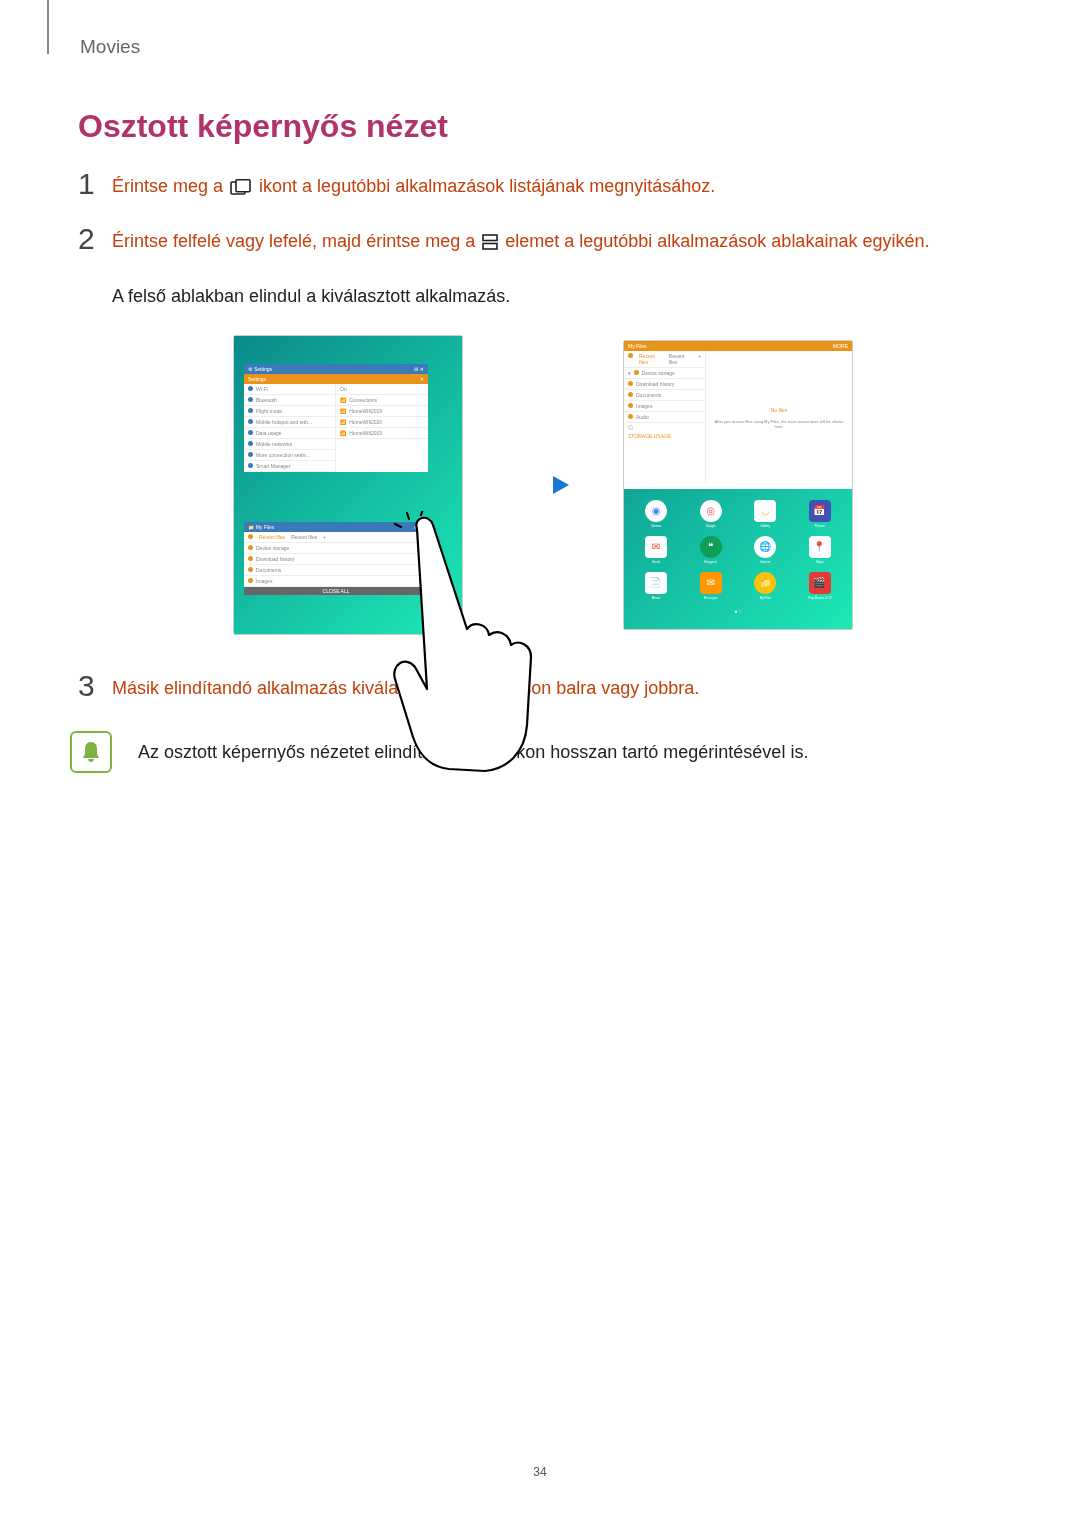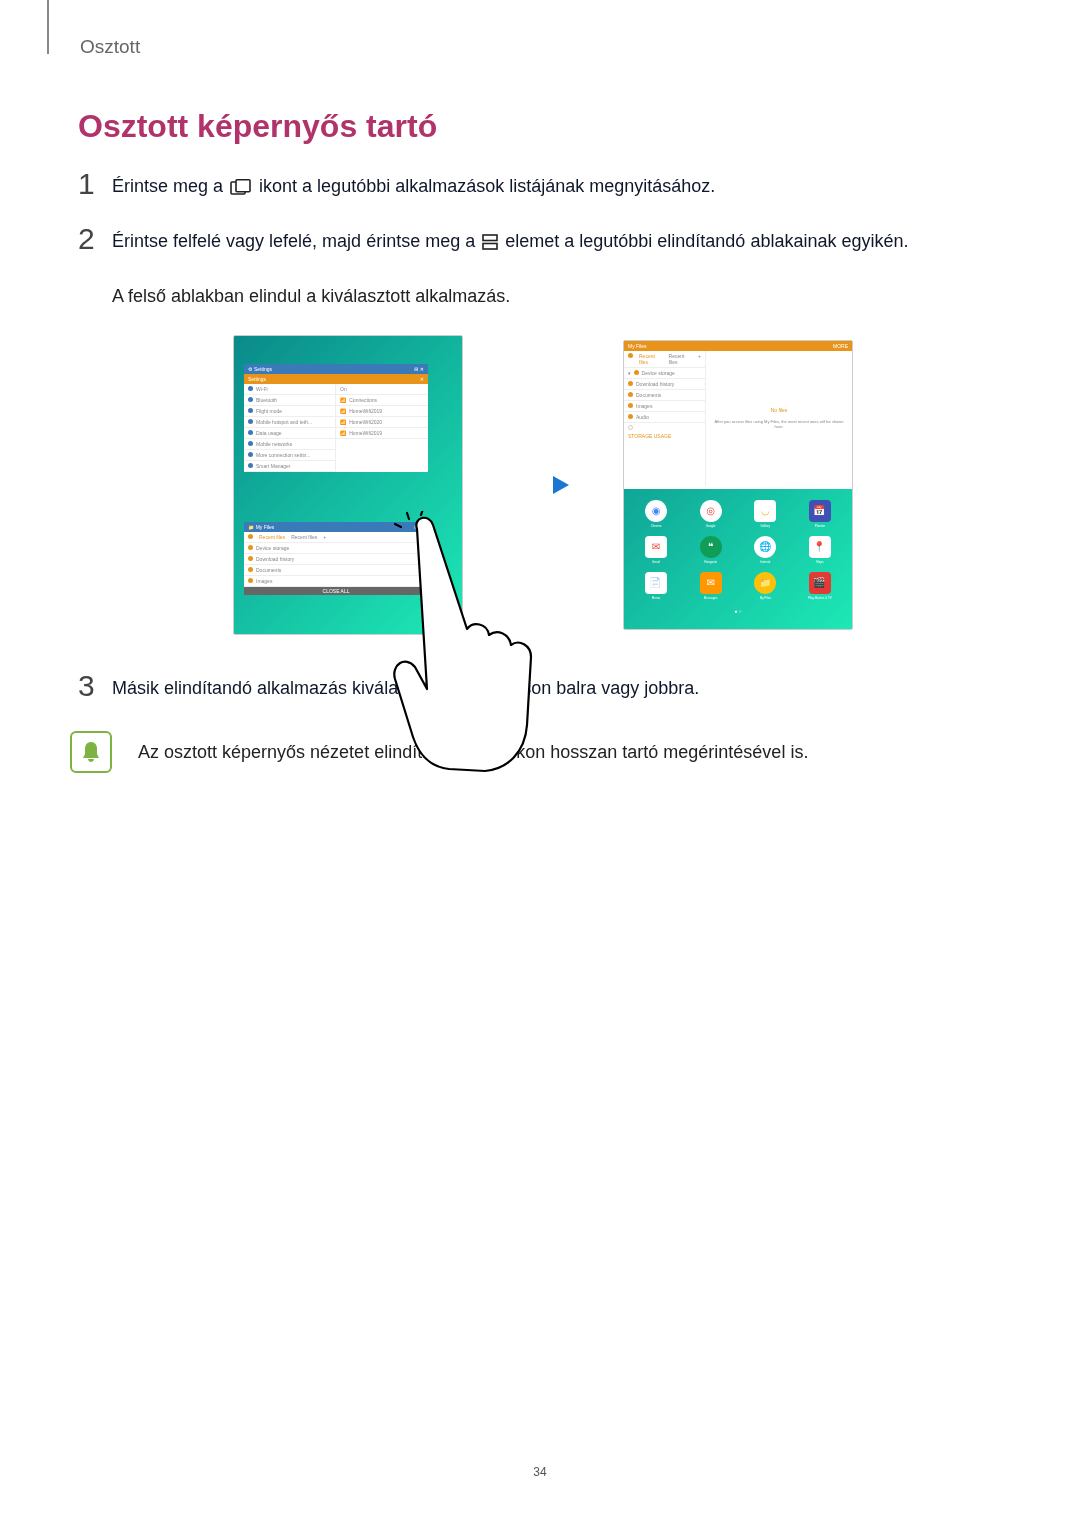--- a/index.html
+++ b/index.html
@@ -46,21 +46,21 @@
     font-size: 30px;
     font-weight: 300;
     color: #444;
     width: 34px;
     flex-shrink: 0;
     line-height: 1;
     margin-top: -4px;
   }
   .step-text {
     font-size: 18px;
-    color: #0f172a;
+    color: #c2410c;
     line-height: 1.55;
   }
   .inline-icon {
     display: inline-block;
     vertical-align: -3px;
     margin: 0 2px;
   }
   .sub-text {
     font-size: 18px;
     color: #222;
@@ -231,24 +231,24 @@
     font-size: 12px;
     color: #555;
   }
   .panel-tab-row { display:flex; gap:6px; font-size:5px; padding:2px 4px; color:#888; border-bottom:1px solid #eee;}
   .panel-storage { font-size:5px; color:#e8941a; padding:1px 4px;}
 </style>
 </head>
 <body>
 
 <div class="tab-marker"></div>
-<div class="header-label">Osztott</div>
+<div class="header-label">Movies</div>
 
 <div class="content">
-  <h2 class="section-title">Osztott képernyős tartó</h2>
+  <h2 class="section-title">Osztott képernyős nézet</h2>
 
   <div class="step">
     <div class="step-num">1</div>
     <div class="step-text">
       <span>Érintse meg a </span>
       <span class="inline-icon">
         <svg width="22" height="16" viewBox="0 0 22 16">
           <rect x="1" y="3" width="14" height="12" rx="1" fill="none" stroke="#222" stroke-width="1.6"></rect>
           <rect x="6" y="0.8" width="14" height="12" rx="1" fill="#fff" stroke="#222" stroke-width="1.6"></rect>
         </svg>
@@ -260,21 +260,21 @@
   <div class="step">
     <div class="step-num">2</div>
     <div class="step-text">
       <span>Érintse felfelé vagy lefelé, majd érintse meg a </span>
       <span class="inline-icon">
         <svg width="16" height="16" viewBox="0 0 16 16">
           <rect x="1" y="1" width="14" height="5.5" fill="none" stroke="#222" stroke-width="1.6"></rect>
           <rect x="1" y="9.5" width="14" height="5.5" fill="none" stroke="#222" stroke-width="1.6"></rect>
         </svg>
       </span>
-      <span> elemet a legutóbbi elindítandó ablakainak egyikén.</span>
+      <span> elemet a legutóbbi alkalmazások ablakainak egyikén.</span>
     </div>
   </div>
   <div class="sub-text">A felső ablakban elindul a kiválasztott alkalmazás.</div>
 
   <div class="illustration">
 
     <div class="tablet-screen">
       <div class="app-list">
         <div class="app-header">
           <span>⚙ <span>Settings</span></span>

